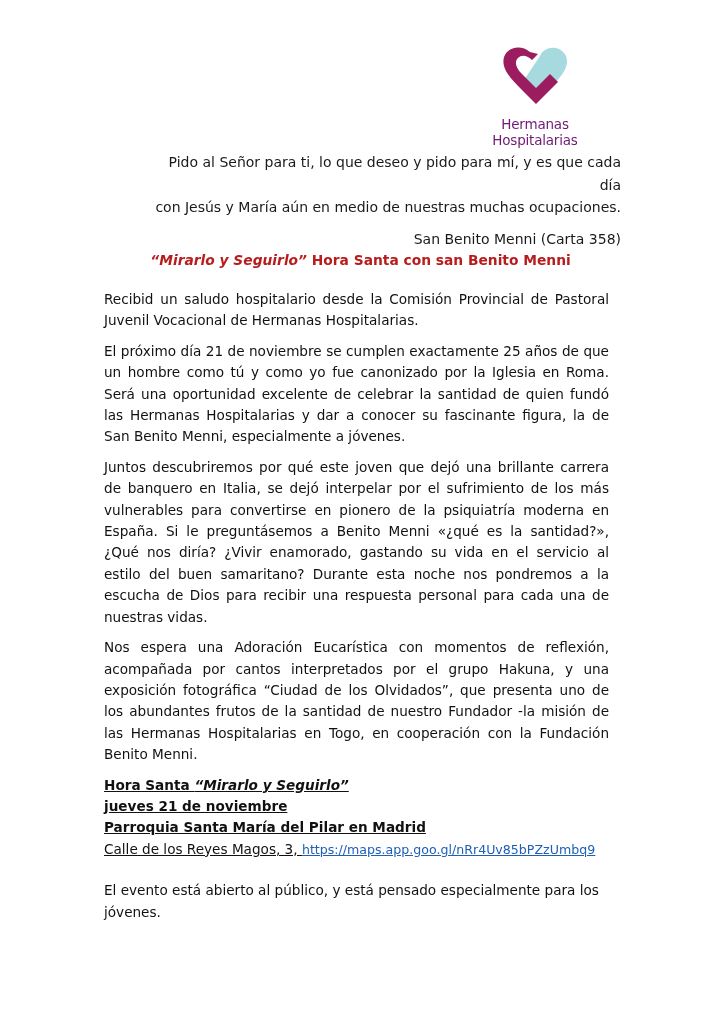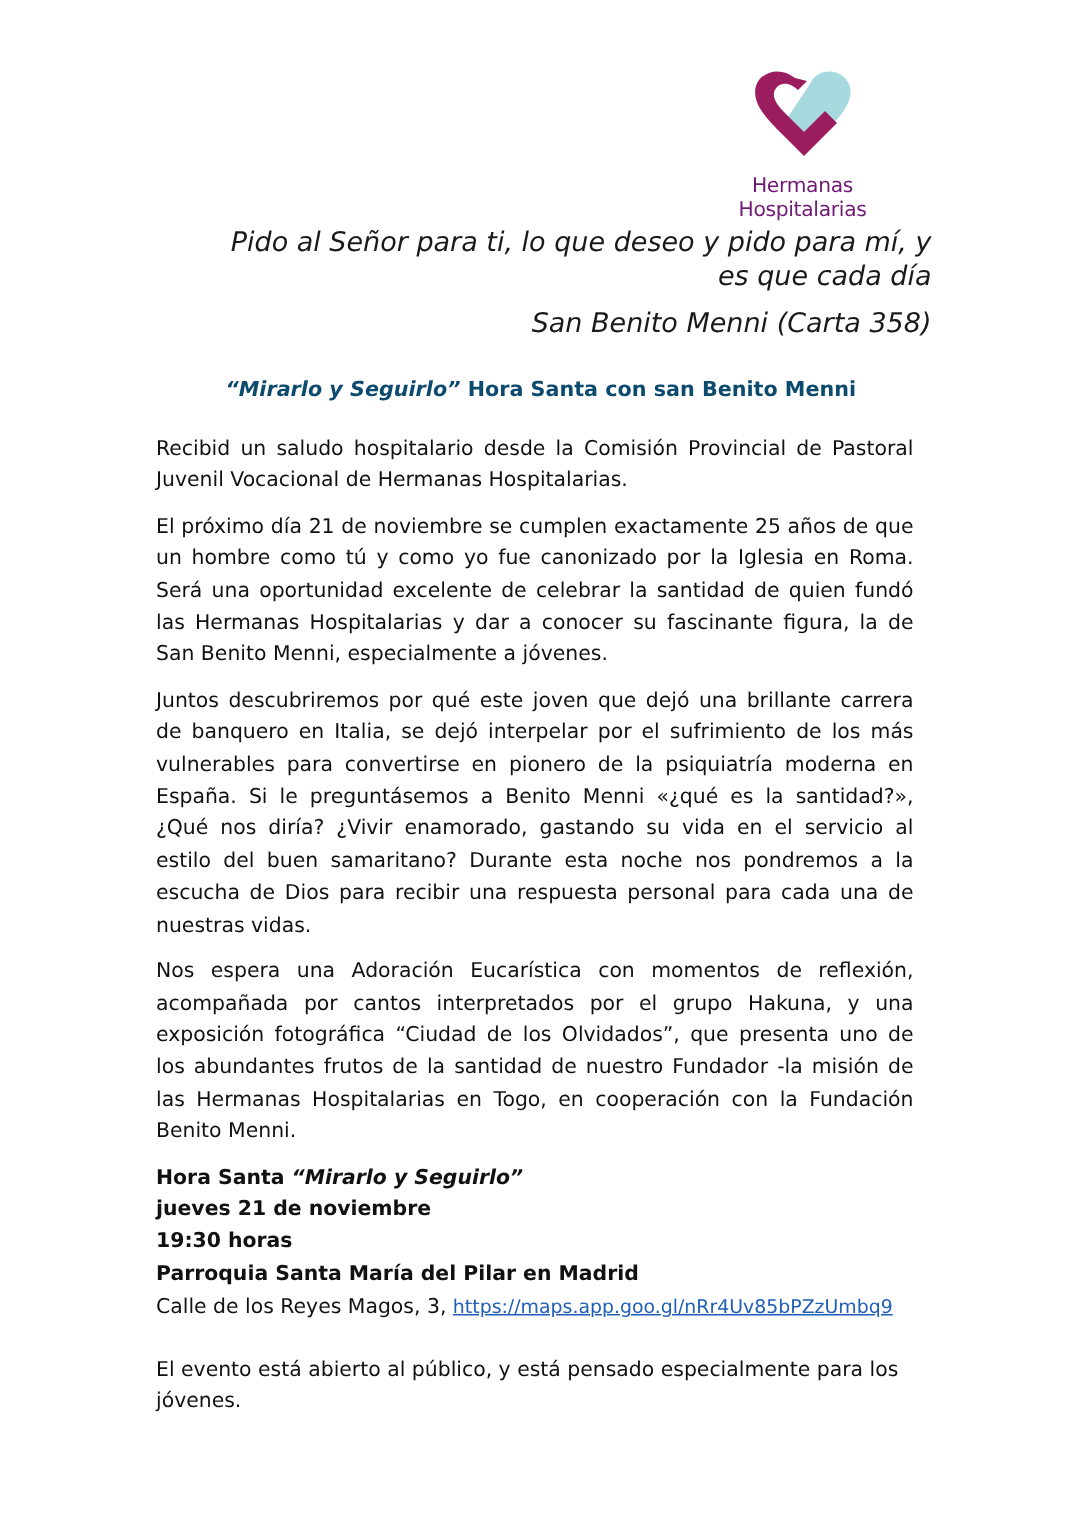--- a/index.html
+++ b/index.html
@@ -2,64 +2,64 @@
 <html><head>
   <meta charset="utf-8">
   <style>
     html, body { margin: 0; padding: 0; background: #ffffff; }
     body { width: 724px; height: 1023px; position: relative; overflow: hidden;
       font-family: "DejaVu Sans", "Liberation Sans", sans-serif; color: #111; }
     .logo { position: absolute; left: 460px; top: 44px; width: 150px; text-align: center; }
     .logo svg { display: block; margin: 0 auto; }
     .logo-text { font-size: 13.5px; color: #701a75; margin-top: 6px; letter-spacing: -0.2px; }
     .quote { position: absolute; left: 150px; width: 471px; top: 151px; text-align: right;
-      font-style: italic; font-size: 18px; line-height: 22.5px; color: #1a1a1a; }
+      font-size: 14px; line-height: 22.5px; color: #1a1a1a; }
     .quote p { margin: 0; }
     .quote .author { margin-top: 9px; }
     .title { position: absolute; left: 100px; width: 521px; top: 252px; text-align: center;
-      font-weight: bold; font-size: 13.8px; color: #0c4a6e; }
+      font-weight: bold; font-size: 13.8px; color: #b91c1c; }
     .body { position: absolute; left: 104px; width: 517px; top: 289px; font-size: 13.6px;
       line-height: 21.4px; text-align: justify; }
     .body p { margin: 0 12px 9px 0; }
-    .info { margin-top: 6px; line-height: 21.4px; }
+    .info { margin-top: 6px; line-height: 21.4px; text-decoration: underline; }
     .info .b { font-weight: bold; }
     a { color: #1f5fb8; text-decoration: underline; }
     .addr a { font-size: 12.6px; }
     .links p { margin: 0 0 14px 0; text-align: left; }
     .open { margin-top: 20px !important; margin-bottom: 14px !important; text-align: left; }
   </style>
 </head>
 <body>
 
 <div class="logo">
   <svg width="70" height="66" viewBox="0 0 70 66">
     <path d="M40 12 C44 2 60 0 66 12 C70 22 62 32 52 42 L36 58 L20 42 Z" fill="#a6dade"></path>
     <path d="M30 8 C18 -2 0 6 4 22 C6 30 14 38 22 46 L36 60 L58 38 L50 30 L36 44 L22 30 C16 24 14 18 18 14 C22 10 28 12 32 16 L38 10 Z" fill="#9b1c5f"></path>
   </svg>
   <div class="logo-text">Hermanas Hospitalarias</div>
 </div>
 
 <div class="quote">
   <p>Pido al Señor para ti, lo que deseo y pido para mí, y es que cada día</p>
+  <p>con Jesús y María aún en medio de nuestras muchas ocupaciones.</p>
   <p class="author">San Benito Menni (Carta 358)</p>
 </div>
 
 <div class="title">
   <i>“Mirarlo y Seguirlo”</i><span> Hora Santa con san Benito Menni</span>
 </div>
 
 <div class="body">
   <p>Recibid un saludo hospitalario desde la Comisión Provincial de Pastoral Juvenil Vocacional de Hermanas Hospitalarias.</p>
   <p>El próximo día 21 de noviembre se cumplen exactamente 25 años de que un hombre como tú y como yo fue canonizado por la Iglesia en Roma. Será una oportunidad excelente de celebrar la santidad de quien fundó las Hermanas Hospitalarias y dar a conocer su fascinante figura, la de San Benito Menni, especialmente a jóvenes.</p>
   <p>Juntos descubriremos por qué este joven que dejó una brillante carrera de banquero en Italia, se dejó interpelar por el sufrimiento de los más vulnerables para convertirse en pionero de la psiquiatría moderna en España. Si le preguntásemos a Benito Menni «¿qué es la santidad?», ¿Qué nos diría? ¿Vivir enamorado, gastando su vida en el servicio al estilo del buen samaritano? Durante esta noche nos pondremos a la escucha de Dios para recibir una respuesta personal para cada una de nuestras vidas.</p>
   <p>Nos espera una Adoración Eucarística con momentos de reflexión, acompañada por cantos interpretados por el grupo Hakuna, y una exposición fotográfica “Ciudad de los Olvidados”, que presenta uno de los abundantes frutos de la santidad de nuestro Fundador -la misión de las Hermanas Hospitalarias en Togo, en cooperación con la Fundación Benito Menni.</p>
 
   <div class="info">
     <div class="b"><span>Hora Santa </span><i>“Mirarlo y Seguirlo”</i></div>
     <div class="b">jueves 21 de noviembre</div>
-    <div class="b">19:30 horas</div>
     <div class="b">Parroquia Santa María del Pilar en Madrid</div>
     <div class="addr"><span>Calle de los Reyes Magos, 3, </span><a href="#">https://maps.app.goo.gl/nRr4Uv85bPZzUmbq9</a></div>
   </div>
 
   <p class="open">El evento está abierto al público, y está pensado especialmente para los jóvenes.</p>
 
 </div>
 
 </body></html>

